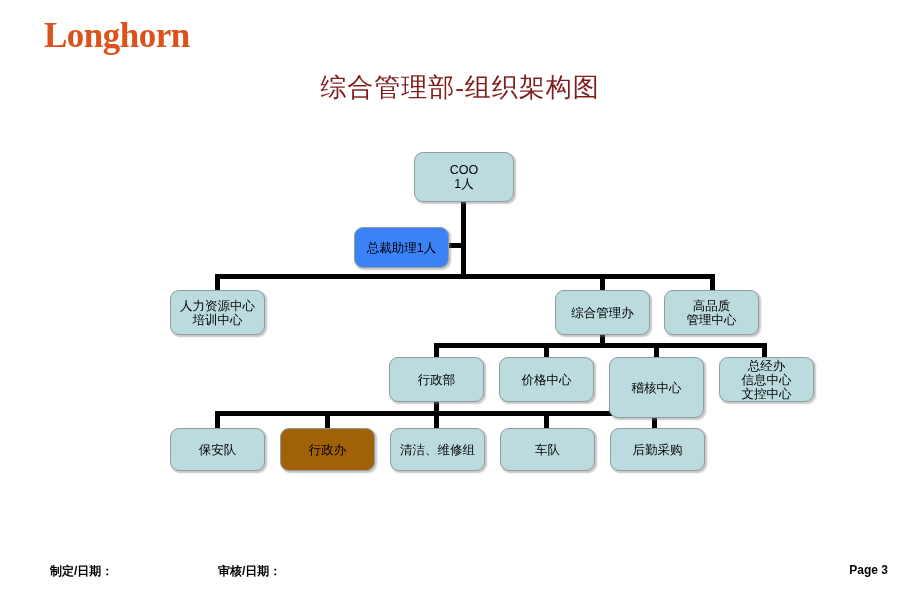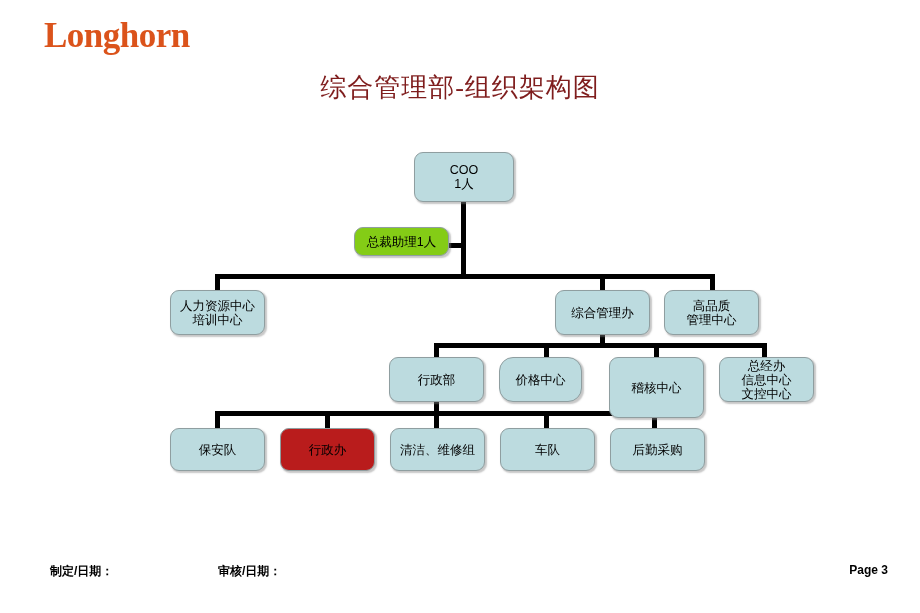--- a/index.html
+++ b/index.html
@@ -122,34 +122,34 @@
       <div class="conn" style="left: 758px; top: 343px; width: 5px; height: 15px; background: rgb(0, 0, 0);"></div>
       <div class="conn" style="left: 430px; top: 402px; width: 5px; height: 12px; background: rgb(0, 0, 0);"></div>
       <div class="conn" style="left: 211px; top: 411px; width: 441px; height: 5px; background: rgb(0, 0, 0);"></div>
       <div class="conn" style="left: 211px; top: 411px; width: 5px; height: 18px; background: rgb(0, 0, 0);"></div>
       <div class="conn" style="left: 321px; top: 411px; width: 5px; height: 18px; background: rgb(0, 0, 0);"></div>
       <div class="conn" style="left: 430px; top: 411px; width: 5px; height: 18px; background: rgb(0, 0, 0);"></div>
       <div class="conn" style="left: 540px; top: 411px; width: 5px; height: 18px; background: rgb(0, 0, 0);"></div>
       <div class="conn" style="left: 648px; top: 411px; width: 5px; height: 18px; background: rgb(0, 0, 0);"></div>
       <div class="node n-coo" style="left: 410px; top: 152px; width: 100px; height: 50px; background: rgb(188, 219, 223); border-color: rgb(143, 158, 160);">COO
 1人</div>
-      <div class="node" style="left: 350px; top: 227px; width: 95px; height: 29px; background: #84cc16; border-color: rgb(143, 158, 160);">总裁助理1人</div>
+      <div class="node" style="left: 350px; top: 227px; width: 95px; height: 41px; background: #3b82f6; border-color: rgb(143, 158, 160);">总裁助理1人</div>
       <div class="node" style="left: 166px; top: 290px; width: 95px; height: 45px; background: rgb(188, 219, 223); border-color: rgb(143, 158, 160);">人力资源中心
 培训中心</div>
       <div class="node" style="left: 551px; top: 290px; width: 95px; height: 45px; background: rgb(188, 219, 223); border-color: rgb(143, 158, 160);">综合管理办</div>
       <div class="node" style="left: 660px; top: 290px; width: 95px; height: 45px; background: rgb(188, 219, 223); border-color: rgb(143, 158, 160);">高品质
 管理中心</div>
       <div class="node" style="left: 385px; top: 357px; width: 95px; height: 45px; background: rgb(188, 219, 223); border-color: rgb(143, 158, 160);">行政部</div>
-      <div class="node" style="left: 495px; top: 357px; width: 83px; height: 45px; background: rgb(188, 219, 223); border-color: rgb(143, 158, 160); border-radius: 14px;">价格中心</div>
+      <div class="node" style="left: 495px; top: 357px; width: 95px; height: 45px; background: rgb(188, 219, 223); border-color: rgb(143, 158, 160);">价格中心</div>
       <div class="node" style="left: 605px; top: 357px; width: 95px; height: 61px; background: rgb(188, 219, 223); border-color: rgb(143, 158, 160);">稽核中心</div>
       <div class="node" style="left: 715px; top: 357px; width: 95px; height: 45px; background: rgb(188, 219, 223); border-color: rgb(143, 158, 160);">总经办
 信息中心
 文控中心</div>
       <div class="node" style="left: 166px; top: 428px; width: 95px; height: 43px; background: rgb(188, 219, 223); border-color: rgb(143, 158, 160);">保安队</div>
-      <div class="node" style="left: 276px; top: 428px; width: 95px; height: 43px; background: #b91c1c; border-color: rgb(143, 158, 160);">行政办</div>
+      <div class="node" style="left: 276px; top: 428px; width: 95px; height: 43px; background: #a16207; border-color: rgb(143, 158, 160);">行政办</div>
       <div class="node" style="left: 386px; top: 428px; width: 95px; height: 43px; background: rgb(188, 219, 223); border-color: rgb(143, 158, 160);">清洁、维修组</div>
       <div class="node" style="left: 496px; top: 428px; width: 95px; height: 43px; background: rgb(188, 219, 223); border-color: rgb(143, 158, 160);">车队</div>
       <div class="node" style="left: 606px; top: 428px; width: 95px; height: 43px; background: rgb(188, 219, 223); border-color: rgb(143, 158, 160);">后勤采购</div>
     </div>
 
   <div class="footer-text" id="footer-prepared">制定/日期：</div>
   <div class="footer-text" id="footer-reviewed">审核/日期：</div>
   <div class="footer-text" id="footer-page">Page 3</div>
 
 </div>

